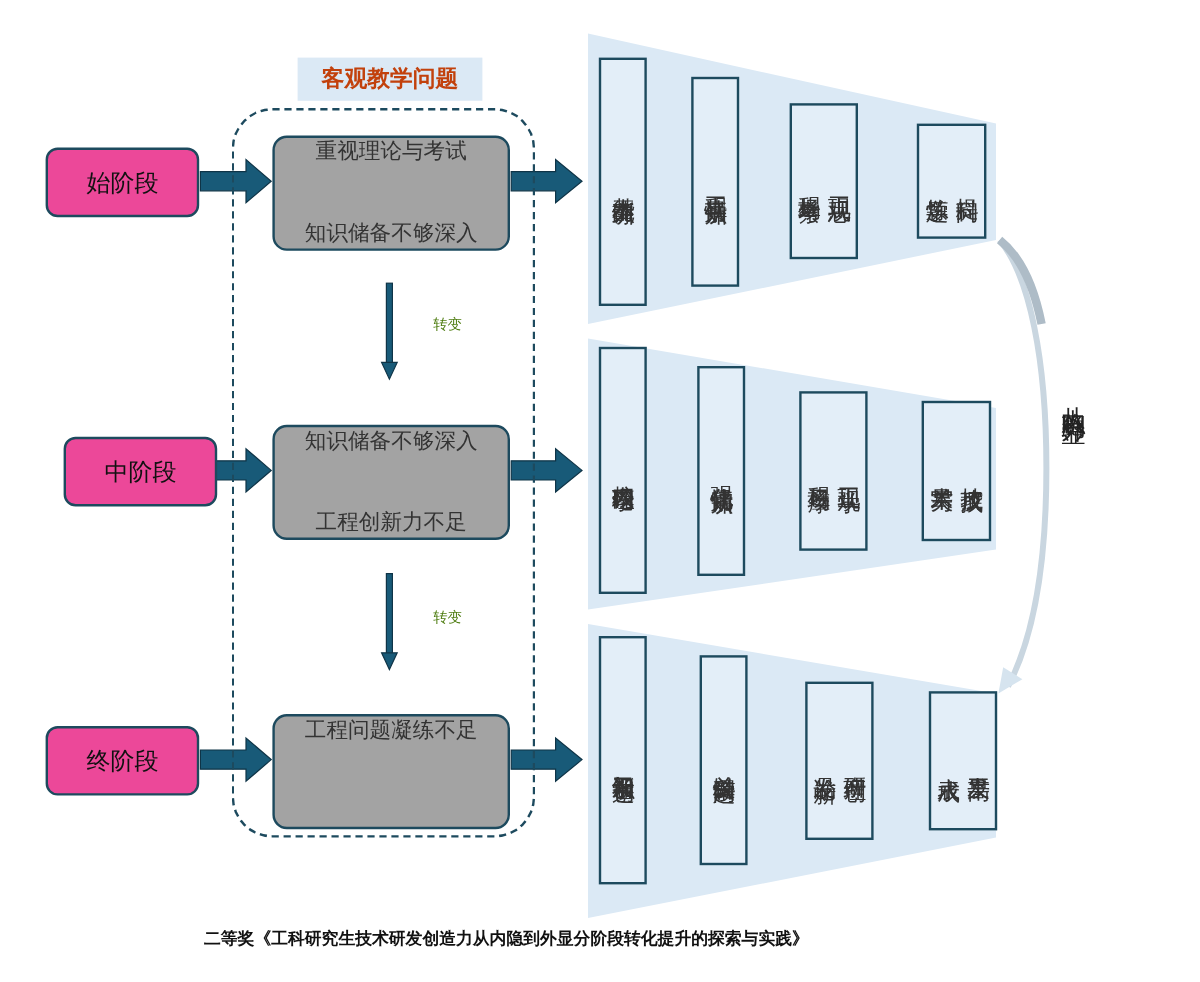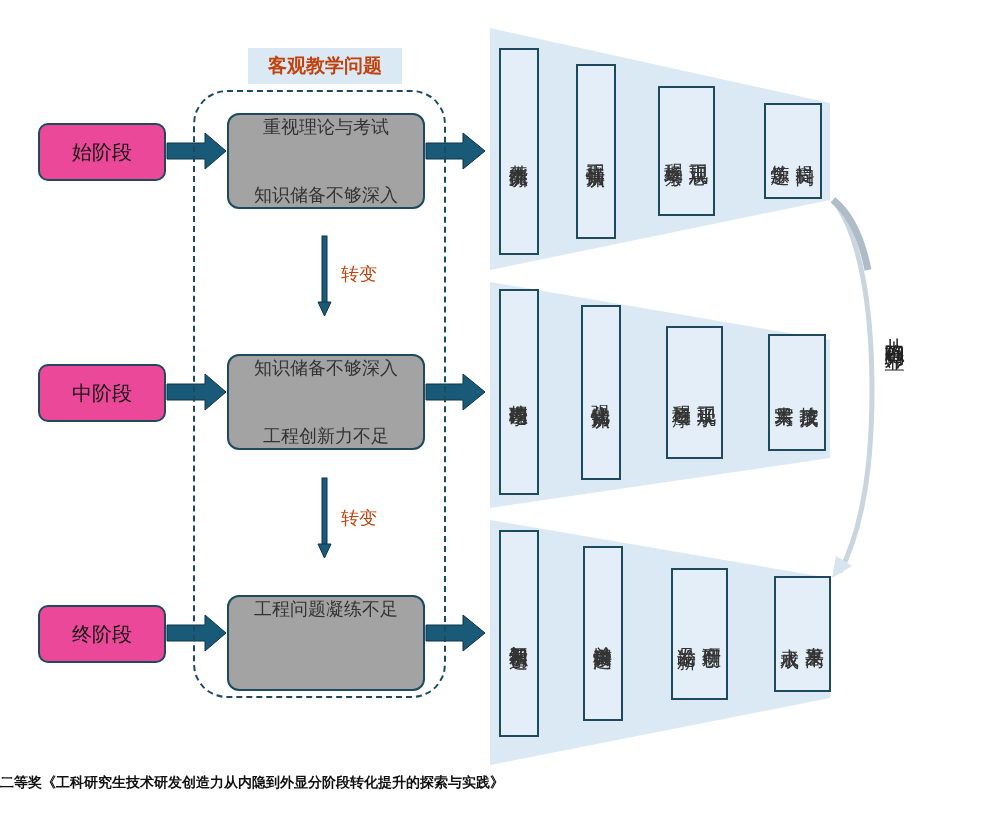--- a/index.html
+++ b/index.html
@@ -19,34 +19,34 @@
   }
   .category-label {
     position: absolute; left: 248px; top: 48px; width: 154px; height: 36px;
     background: #dbe9f5; display: flex; align-items: center; justify-content: center;
     font-size: 19px; color: #c2410c; font-weight: bold;
   }
   .dashed-frame {
     position: absolute; left: 193px; top: 90px; width: 253px; height: 608px;
     border: 2px dashed #1d4a5e; border-radius: 34px; box-sizing: border-box;
   }
-  .turn-label { position: absolute; font-size: 18px; color: #c2410c; }
+  .turn-label { position: absolute; font-size: 12px; color: #4d7c0f; margin-left: 20px; }
   .step-box {
     position: absolute; border: 2px solid #1d4a5e; background: #e3eef8;
     box-sizing: border-box; font-size: 19px; color: #333; line-height: 25px;
     display: flex; align-items: center; justify-content: center; text-align: center;
   }
   .vtext { writing-mode: vertical-rl; letter-spacing: 1px; }
   .vtext2 { writing-mode: vertical-rl; letter-spacing: 1px; }
   .side-label {
     position: absolute; left: 882px; top: 322px; writing-mode: vertical-rl;
     font-size: 20px; color: #222; letter-spacing: 3px;
   }
   .caption {
-    position: absolute; left: 0; top: 774px; width: 844px; 
+    position: absolute; left: 0; top: 774px; width: 844px; text-align: center;
     font-size: 14px; font-weight: bold; color: #111;
   }
   svg.overlay { position: absolute; left: 0; top: 0; }
 </style>
 </head>
 <body>
 
 <svg class="overlay" width="1000" height="818">
 
   <polygon points="490,28 830,103 830,200 490,270" fill="#dbe9f5"></polygon>
@@ -72,21 +72,21 @@
     <polygon points="318,302 331,302 324.5,316"></polygon>
     <rect x="322" y="478" width="5" height="68"></rect>
     <polygon points="318,544 331,544 324.5,558"></polygon>
   </g>
 </svg>
 
 <div class="dashed-frame"></div>
 <div class="category-label">客观教学问题</div>
 
 <div class="stage-box" style="top:123px;">始阶段</div>
-<div class="stage-box" style="top:364px;">中阶段</div>
+<div class="stage-box" style="top:364px;margin-left:15px;">中阶段</div>
 <div class="stage-box" style="top:605px;">终阶段</div>
 
 <div class="problem-box" style="top:113px;">
   <span>重视理论与考试</span>
   <span>知识储备不够深入</span>
 </div>
 <div class="problem-box" style="top:354px;">
   <span>知识储备不够深入</span>
   <span>工程创新力不足</span>
 </div>

